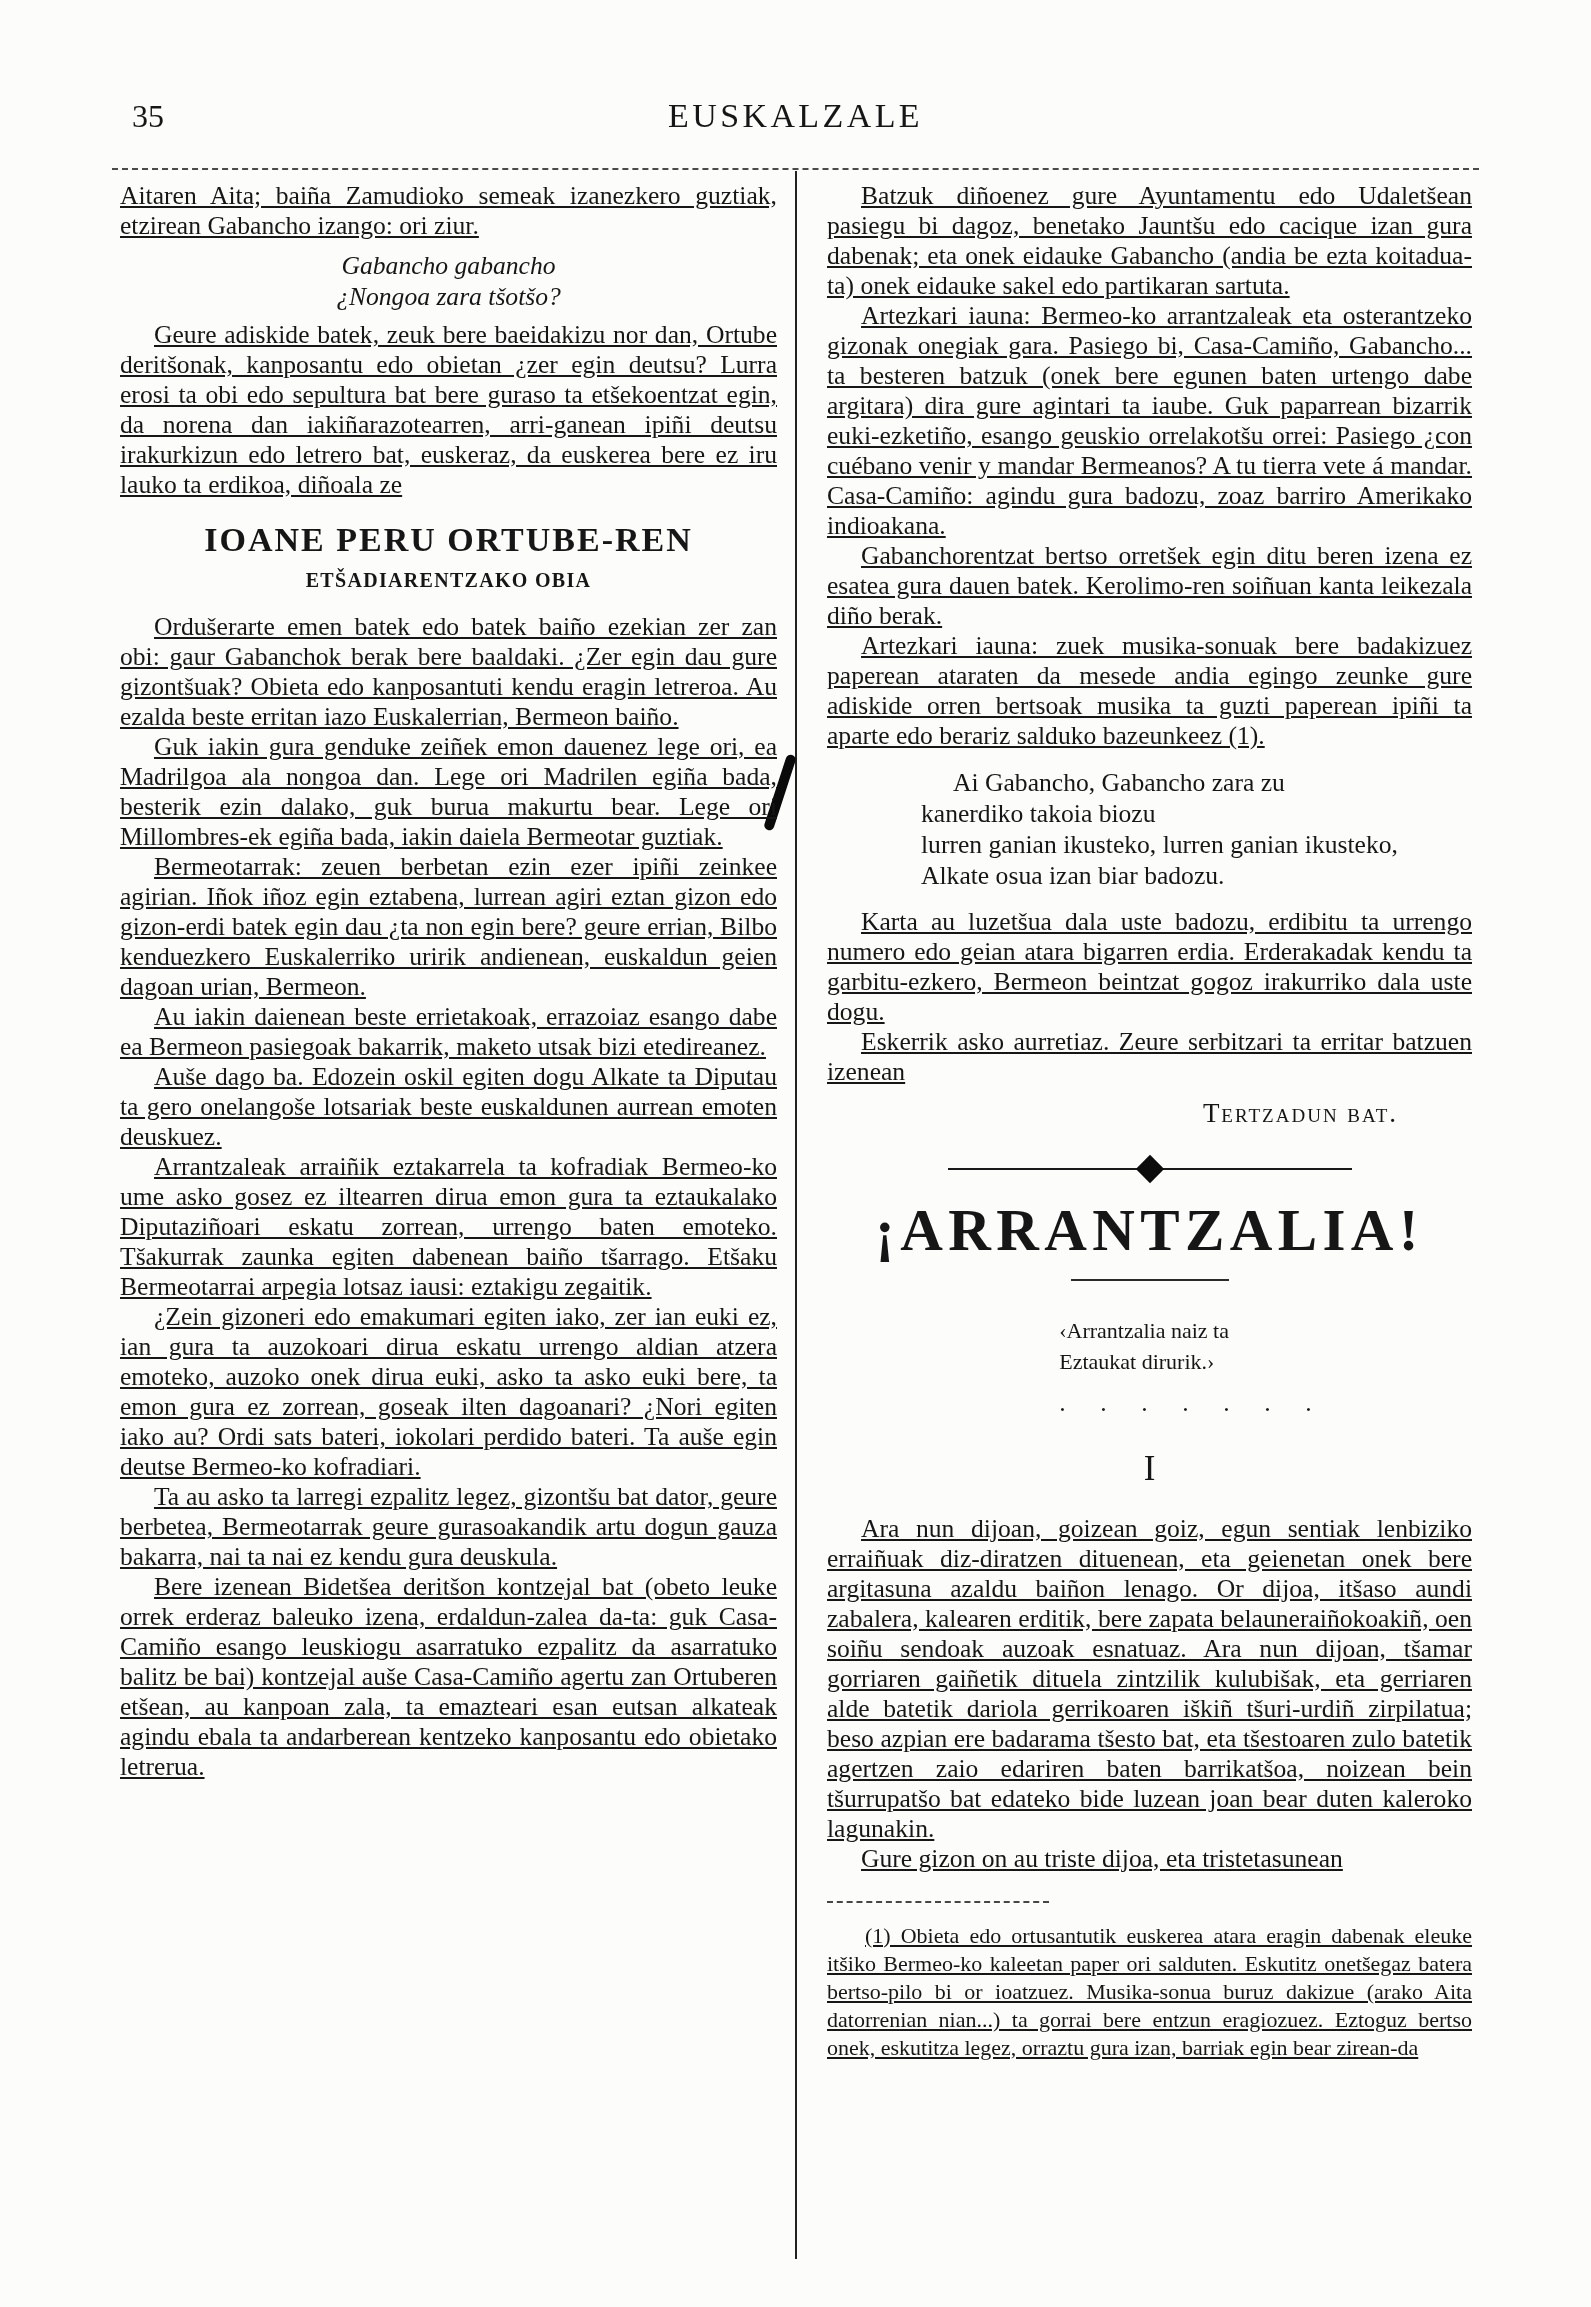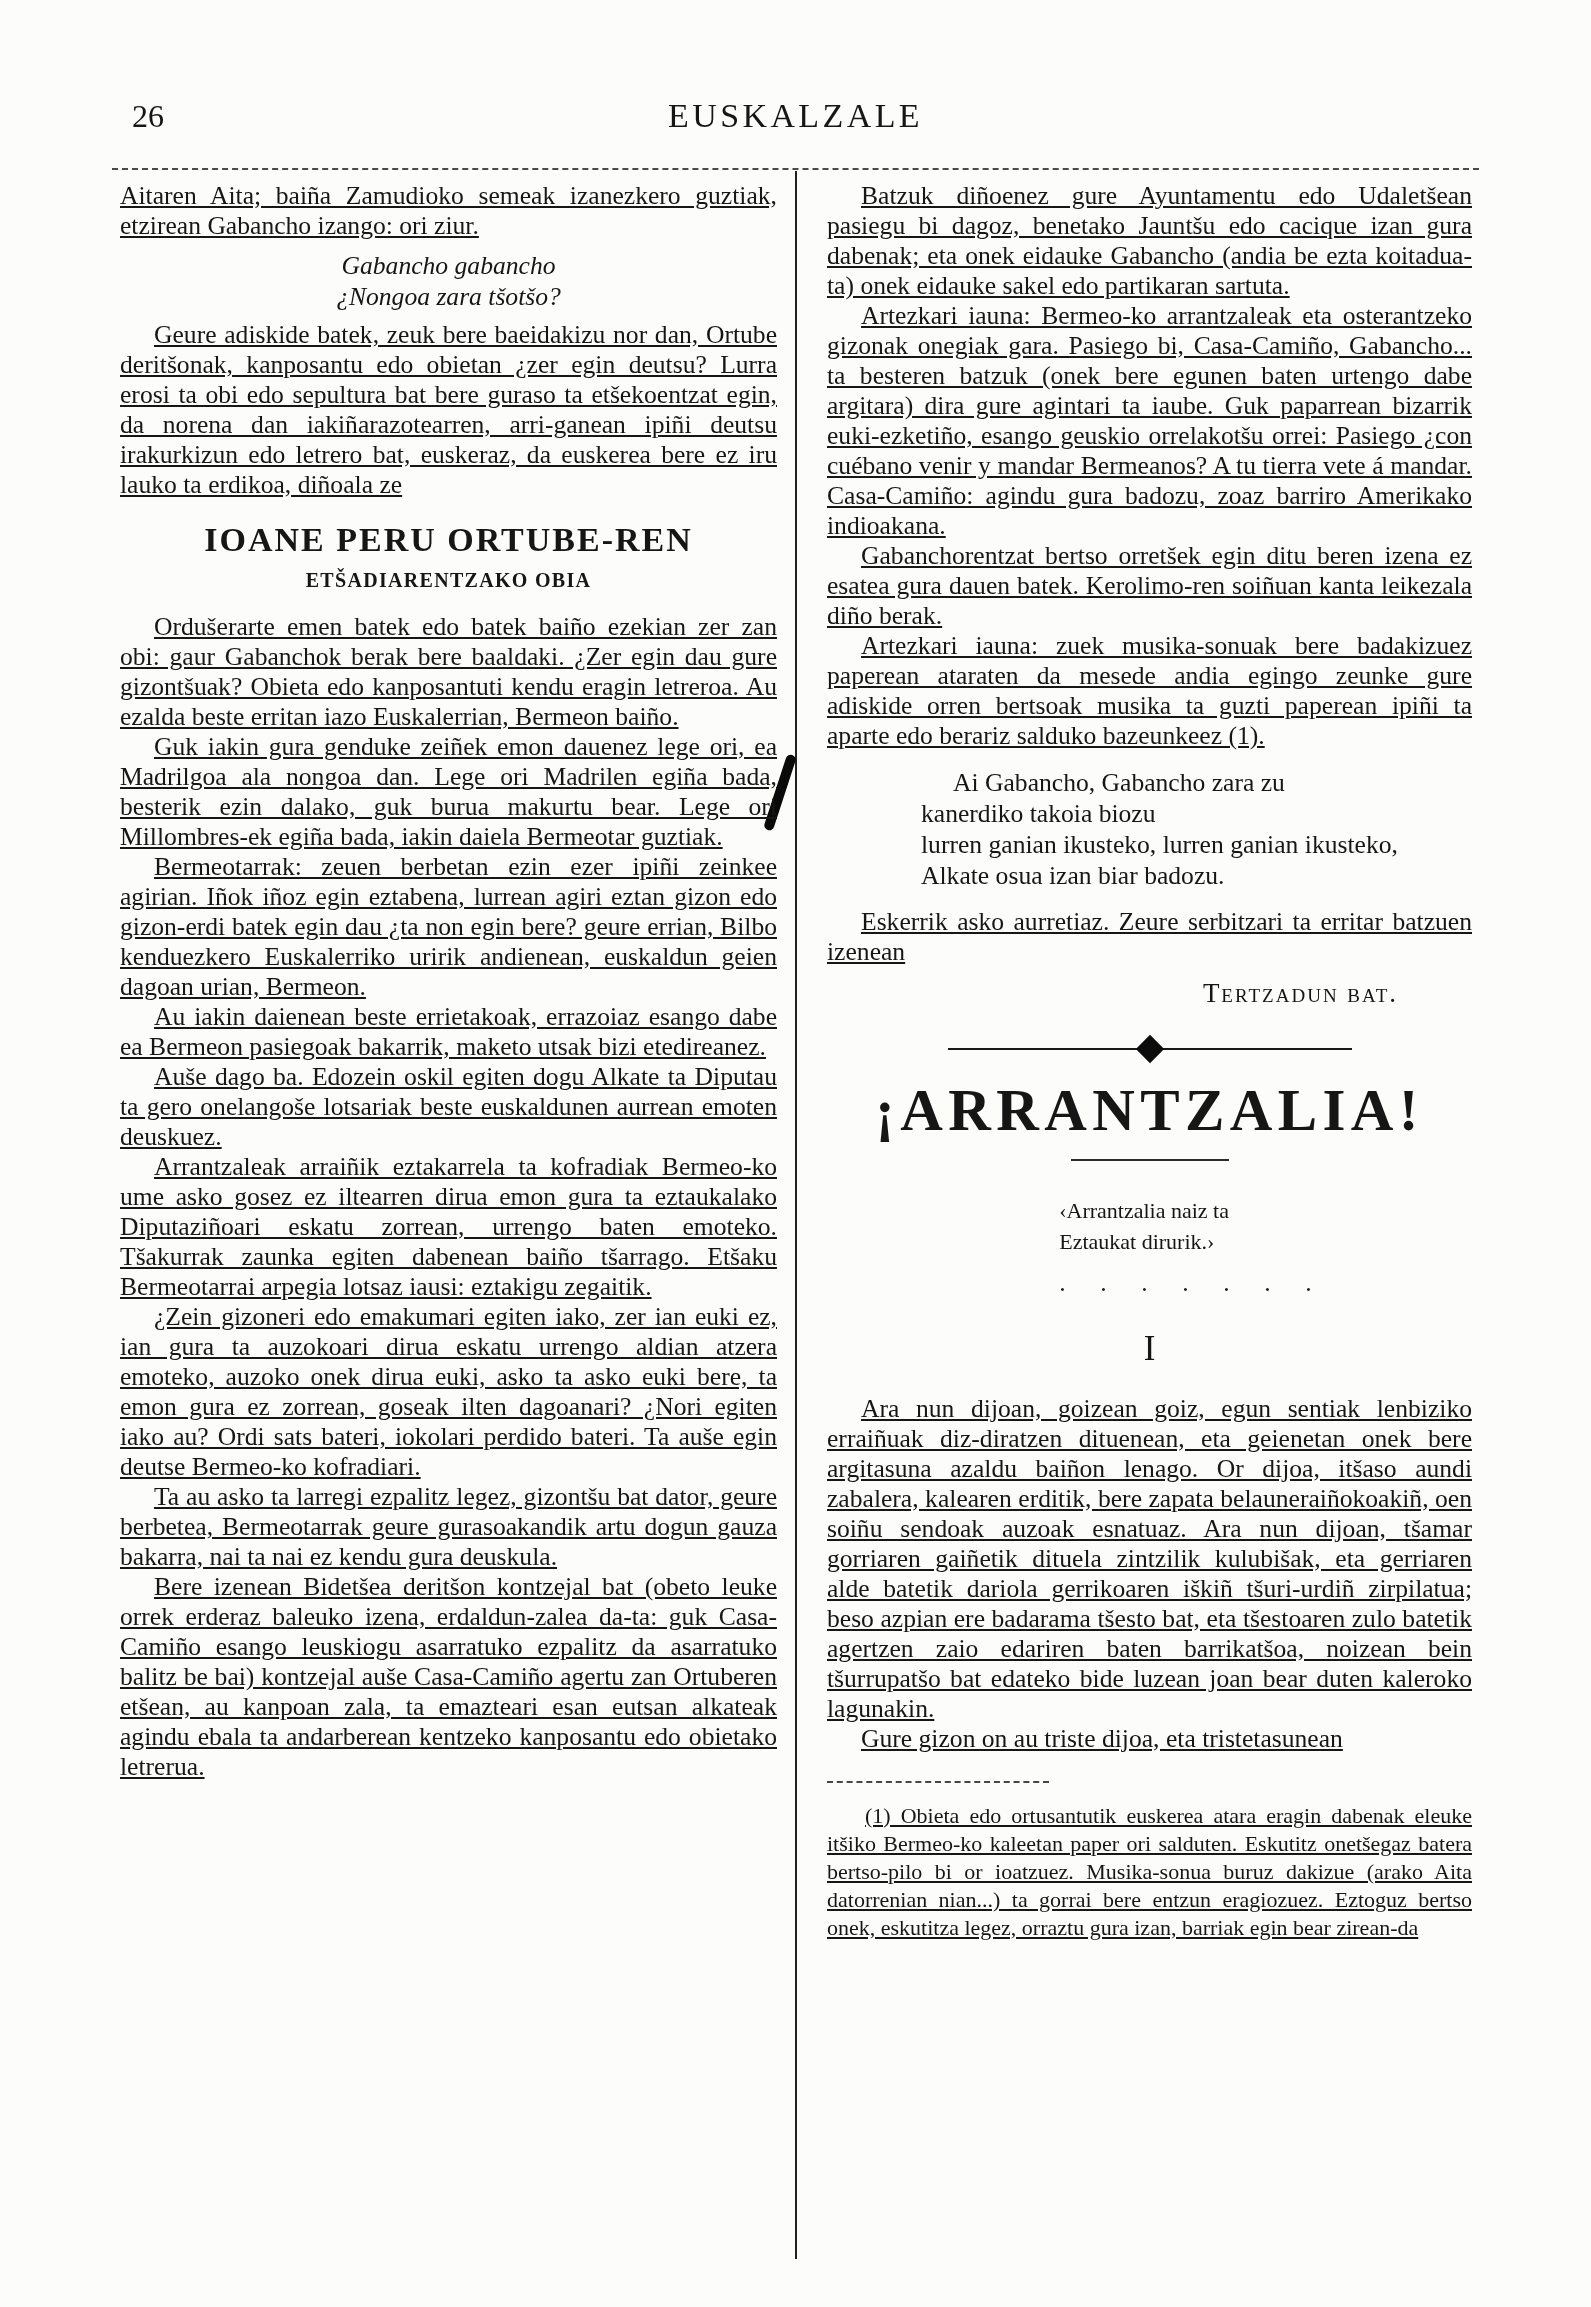--- a/index.html
+++ b/index.html
@@ -51,21 +51,21 @@
   .fn-rule{width:222px;border-top:2px dashed #464646;height:0;margin:27px 0 19px;}
   .footnote{font-size:22px;line-height:28px;text-indent:38px;}
 
   .ink-mark{position:absolute;left:775px;top:753px;width:10px;height:79px;background:#0a0a0a;transform:rotate(18deg);border-radius:5.4px;}
 </style>
 </head>
 <body>
 
 <div class="page">
 
-  <div class="page-number">26</div>
+  <div class="page-number">35</div>
   <div class="masthead">EUSKALZALE</div>
   <div class="header-rule"></div>
   <div class="column-divider"></div>
   <div class="ink-mark"></div>
 
   <div class="col col-left">
     <p class="no-indent">Aitaren Aita; baiña Zamudioko semeak izanezkero guztiak, etzirean Gabancho izango: ori ziur.</p>
     <div class="verse">
       <div>Gabancho gabancho</div>
       <div>¿Nongoa zara tšotšo?</div>
@@ -90,20 +90,21 @@
     <p>Gabanchorentzat bertso orretšek egin ditu beren izena ez esatea gura dauen batek. Kerolimo-ren soiñuan kanta leikezala diño berak.</p>
     <p>Artezkari iauna: zuek musika-sonuak bere badakizuez paperean ataraten da mesede andia egingo zeunke gure adiskide orren bertsoak musika ta guzti paperean ipiñi ta aparte edo berariz salduko bazeunkeez (1).</p>
 
     <div class="stanza">
       <div class="fl">Ai Gabancho, Gabancho zara zu</div>
       <div>kanerdiko takoia biozu</div>
       <div>lurren ganian ikusteko, lurren ganian ikusteko,</div>
       <div>Alkate osua izan biar badozu.</div>
     </div>
 
+    <p>Karta au luzetšua dala uste badozu, erdibitu ta urrengo numero edo geian atara bigarren erdia. Erderakadak kendu ta garbitu-ezkero, Bermeon beintzat gogoz irakurriko dala uste dogu.</p>
     <p>Eskerrik asko aurretiaz. Zeure serbitzari ta erritar batzuen izenean</p>
     <div class="signature">Tertzadun bat.</div>
 
     <div class="ornament">
       <span class="orn-line"></span>
       <span class="orn-diamond"></span>
       <span class="orn-line"></span>
     </div>
 
     <div class="art-title">¡ARRANTZALIA!</div>

